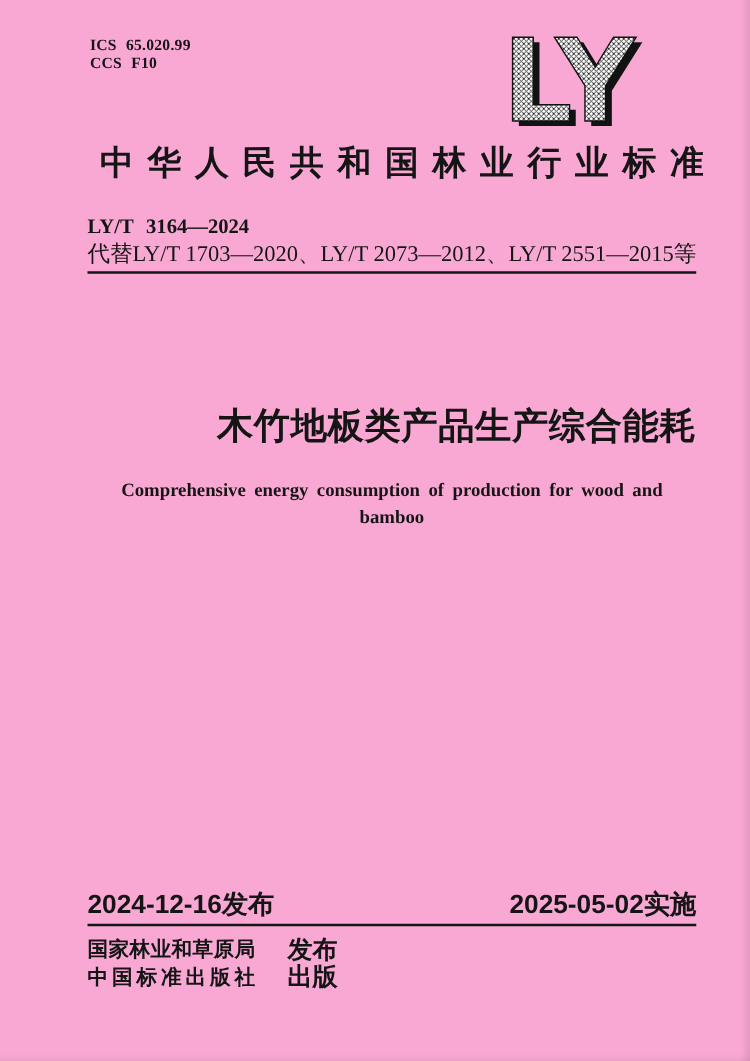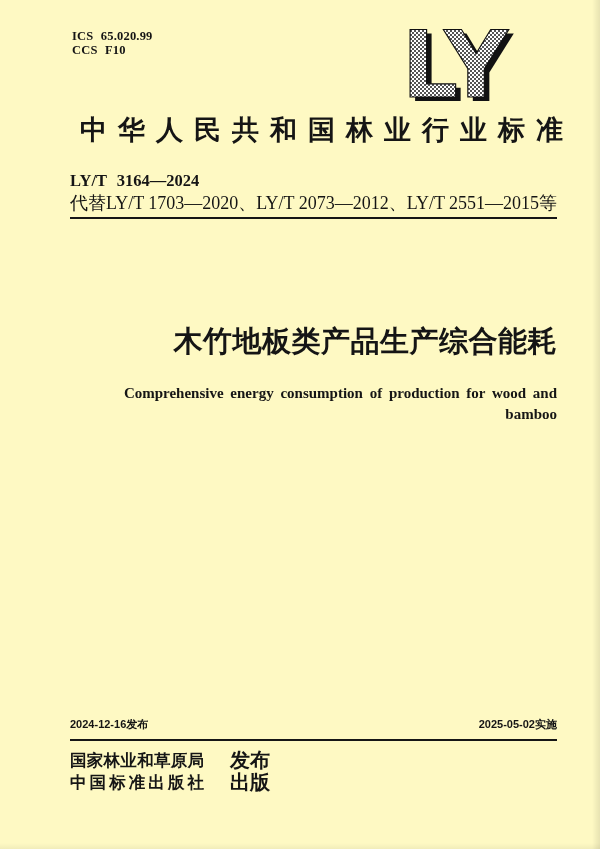--- a/index.html
+++ b/index.html
@@ -4,21 +4,21 @@
 <style>
   html, body {
     margin: 0;
     padding: 0;
     background: #ffffff;
   }
   .page {
     position: relative;
     width: 600px;
     height: 849px;
-    background: #fef9c3;
+    background: #f9a8d4;
     overflow: hidden;
     color: #151515;
     font-family: "Liberation Sans", sans-serif;
   }
   .edge-right {
     position: absolute;
     top: 0; right: 0;
     width: 8px; height: 100%;
     background: linear-gradient(to right, rgba(0,0,0,0), rgba(0,0,0,0.09));
   }
@@ -110,36 +110,36 @@
     font-size: 29px;
     line-height: 36px;
     letter-spacing: 0.5px;
     white-space: nowrap;
   }
 
   .title-en {
     position: absolute;
     left: 70px; top: 383px;
     width: 487px;
-    text-align: right;
+    text-align: center;
     font-family: "Liberation Serif", serif;
     font-weight: bold;
     font-size: 15px;
     line-height: 21px;
     word-spacing: 3px;
   }
 
   .dates-row {
     position: absolute;
     left: 70px; top: 714px;
     width: 487px;
     display: flex;
     justify-content: space-between;
     font-weight: bold;
-    font-size: 11px;
+    font-size: 21px;
     line-height: 20px;
     white-space: nowrap;
   }
 
   .publisher {
     position: absolute;
     left: 70px; top: 749px;
     width: 487px;
     display: flex;
     justify-content: flex-start;

